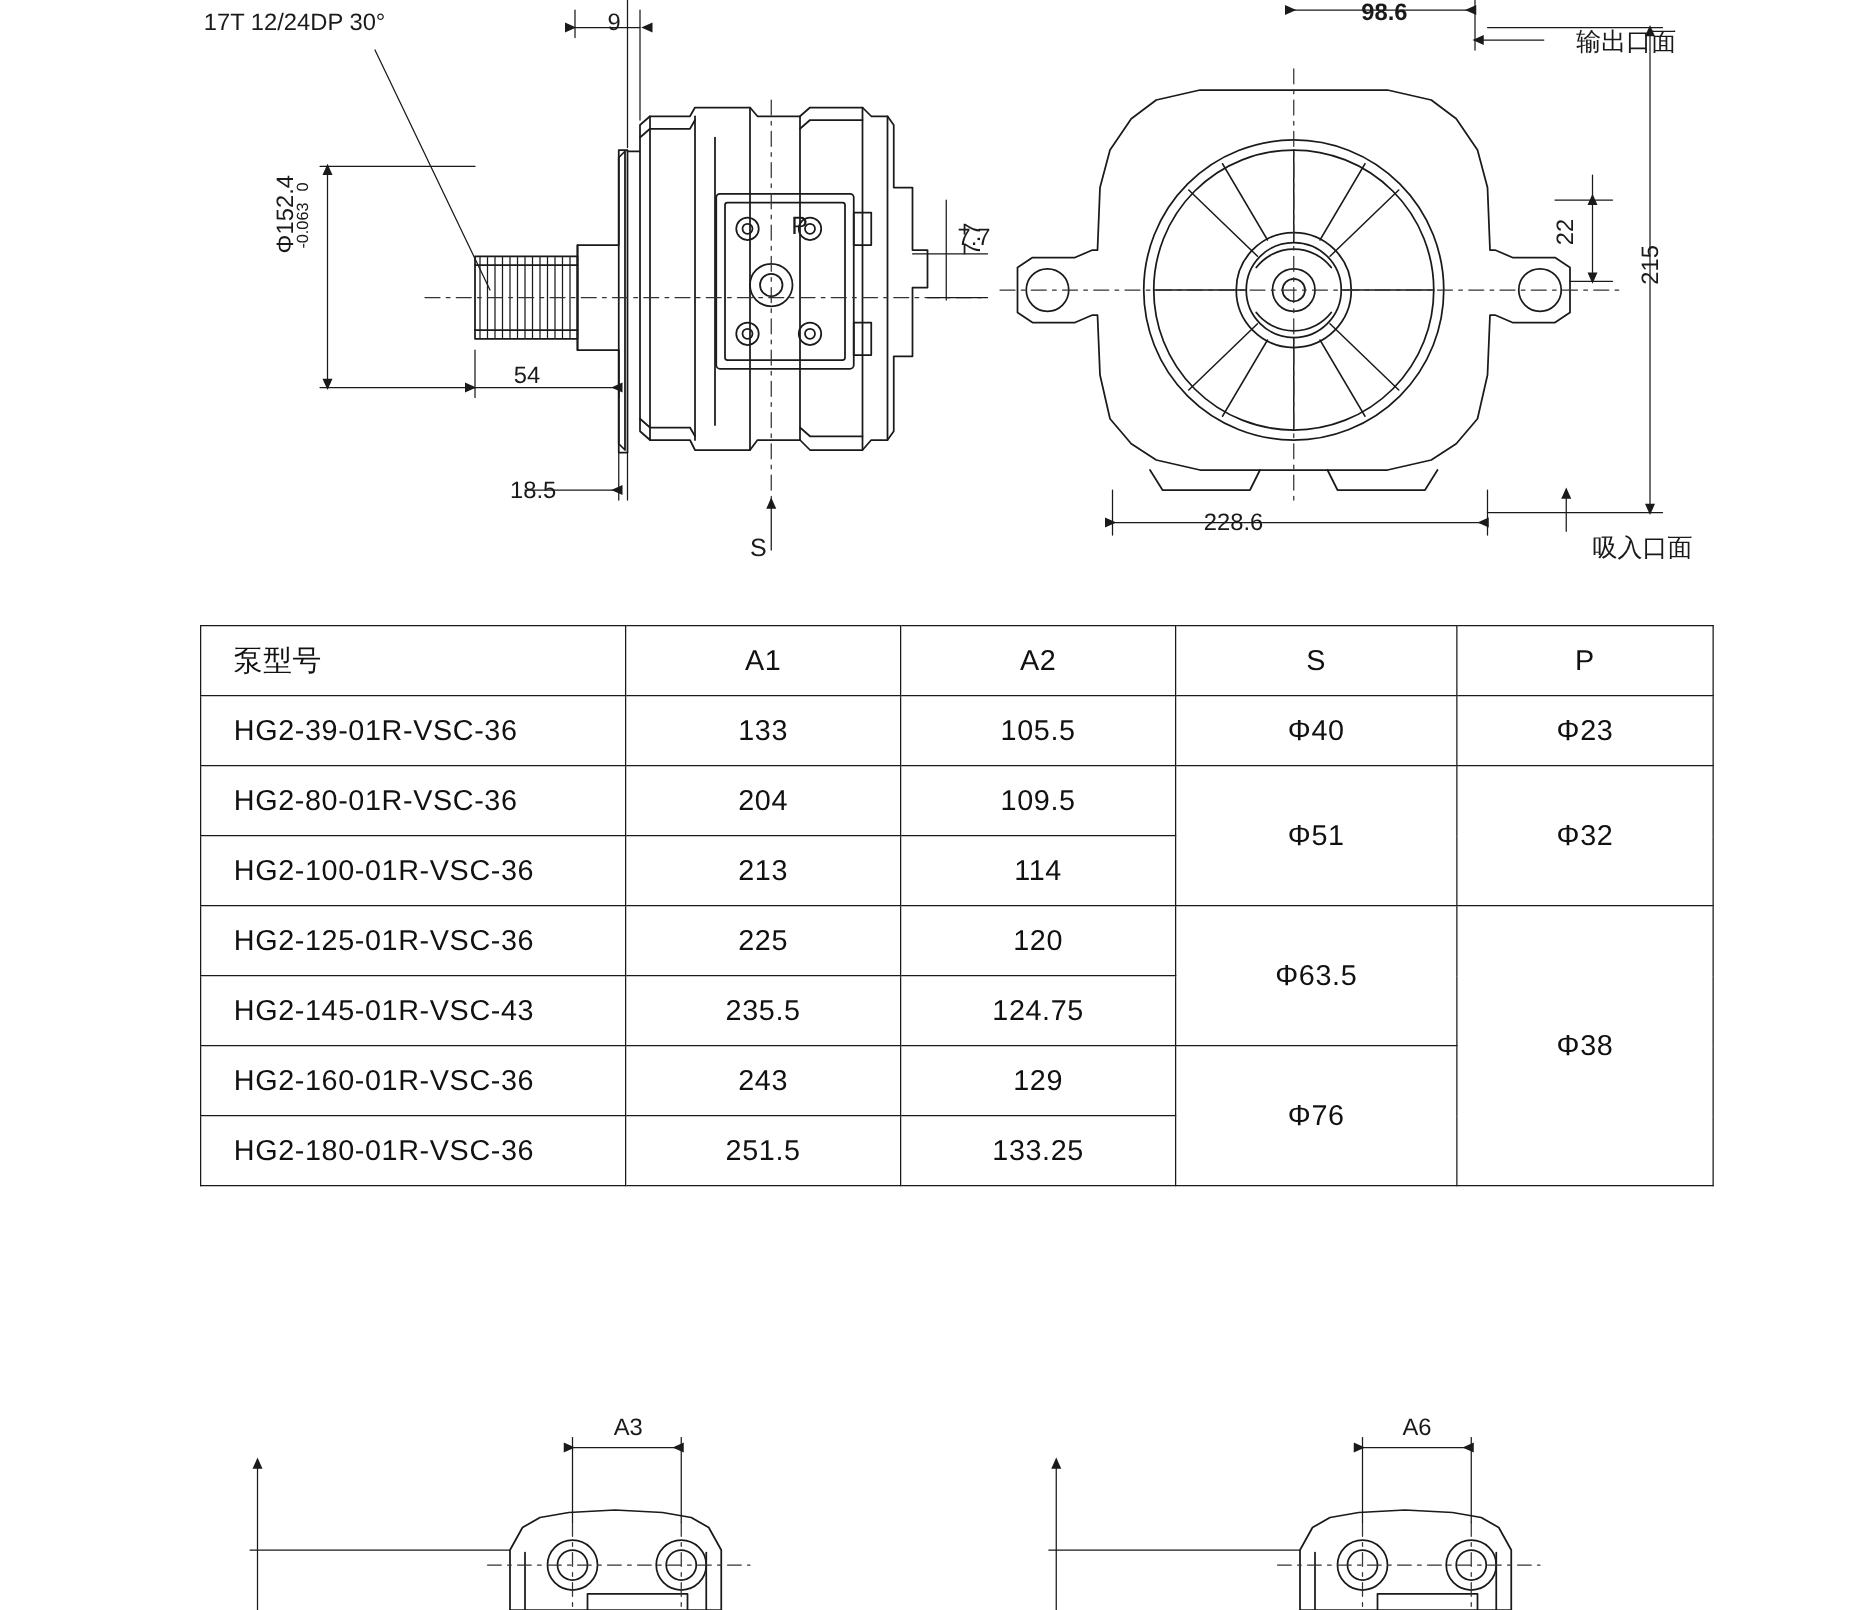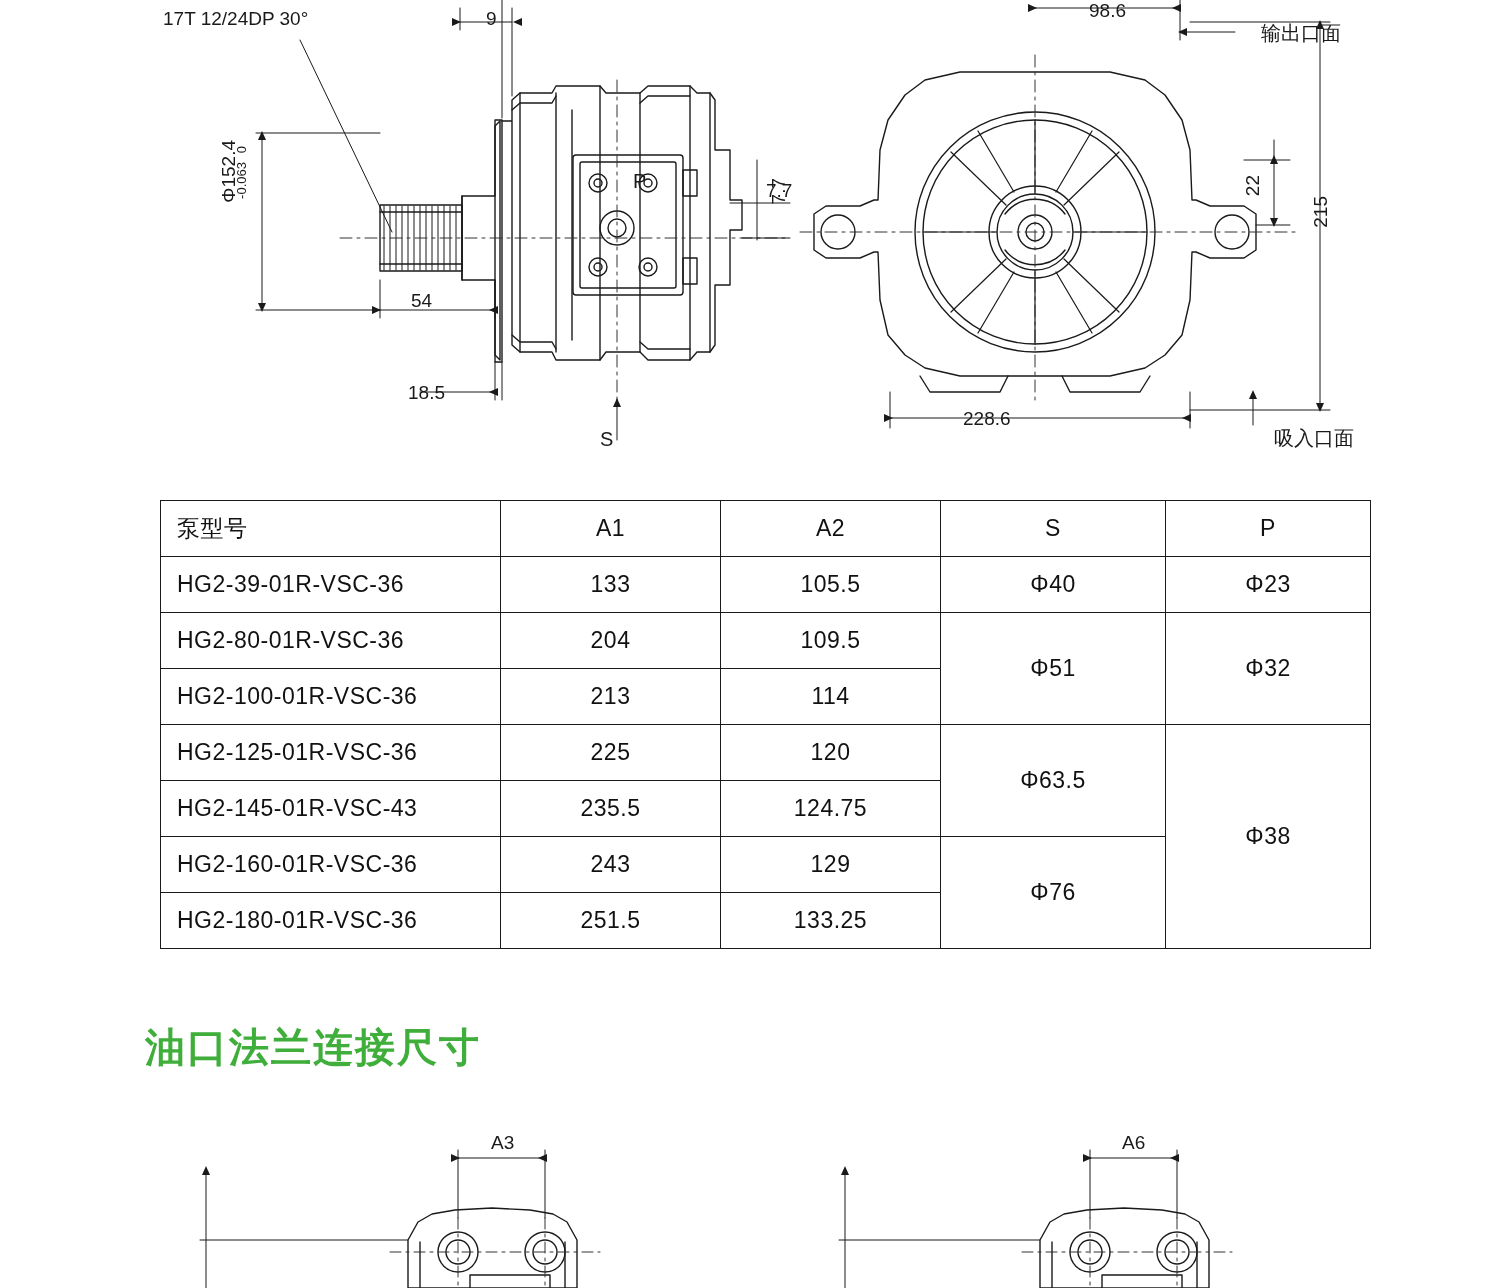--- a/index.html
+++ b/index.html
@@ -77,21 +77,21 @@
     height: 53px;
     font-size: 23px;
     font-family: "Liberation Sans", sans-serif;
     font-weight: normal;
     text-align: center;
     color: #111;
     letter-spacing: 0.5px;
   }
   table.spec th.model, table.spec td.model {
     text-align: left;
-    padding-left: 16px;
+    padding-left: 26px;
   }
   col.c-model { width: 340px; }
   col.c-a1 { width: 220px; }
   col.c-a2 { width: 220px; }
   col.c-s { width: 225px; }
   col.c-p { width: 205px; }
 
   
   #section-heading {
     position: absolute;
@@ -314,21 +314,21 @@
       <div class="dwg-label vert" style="position:absolute; left:16px; top:6px; font-size:13px;">0</div>
       <div class="dwg-label vert" style="position:absolute; left:16px; top:22px; font-size:13px;">-0.063</div>
     </div>
     <div class="arr arr-u" style="left:258px; top:131px;"></div>
     <div class="arr arr-d" style="left:258px; top:303px;"></div>
 
     <div class="dwg-label" style="left:633px; top:170px; font-size:20px;">P</div>
     <div class="dwg-label" style="left:600px; top:428px; font-size:20px;">S</div>
     <div class="arr arr-u" style="left:613px; top:398px;"></div>
 
-    <div class="dwg-label" style="left:1089px; top:0px;">98.6</div>
+    <div class="dwg-label" style="left:1089px; top:0px;font-weight:bold;">98.6</div>
     <div class="arr arr-r" style="left:1028px; top:4px;"></div>
     <div class="arr arr-l" style="left:1172px; top:4px;"></div>
 
     <div class="dwg-label cn" style="left:1245px; top:20px;">输出口面</div>
     <div class="arr arr-l" style="left:1178px; top:28px;"></div>
 
     <div class="dwg-label vert" style="left:1242px; top:175px;">22</div>
     <div class="arr arr-u" style="left:1270px; top:155px;"></div>
     <div class="arr arr-d" style="left:1270px; top:218px;"></div>
 
@@ -402,21 +402,20 @@
         </tr>
         <tr>
           <td class="model">HG2-180-01R-VSC-36</td>
           <td>251.5</td>
           <td>133.25</td>
         </tr>
       </tbody>
     </table>
   </div>
 
-  <div id="section-heading">油口法兰连接尺寸</div>
 
   <div id="bottom-drawings">
     <svg width="1500" height="178" viewBox="0 0 1500 178">
       <g fill="none" stroke="#1a1a1a" stroke-width="1.4" stroke-linejoin="round" stroke-linecap="round">
 
         <path d="M408,130 L418,112 L432,104 L455,100 L492,98 L530,100 L553,104 L567,112 L577,130
                  L577,178 L408,178 Z"></path>
         <path d="M420,132 L420,178"></path>
         <path d="M565,132 L565,178"></path>
 

